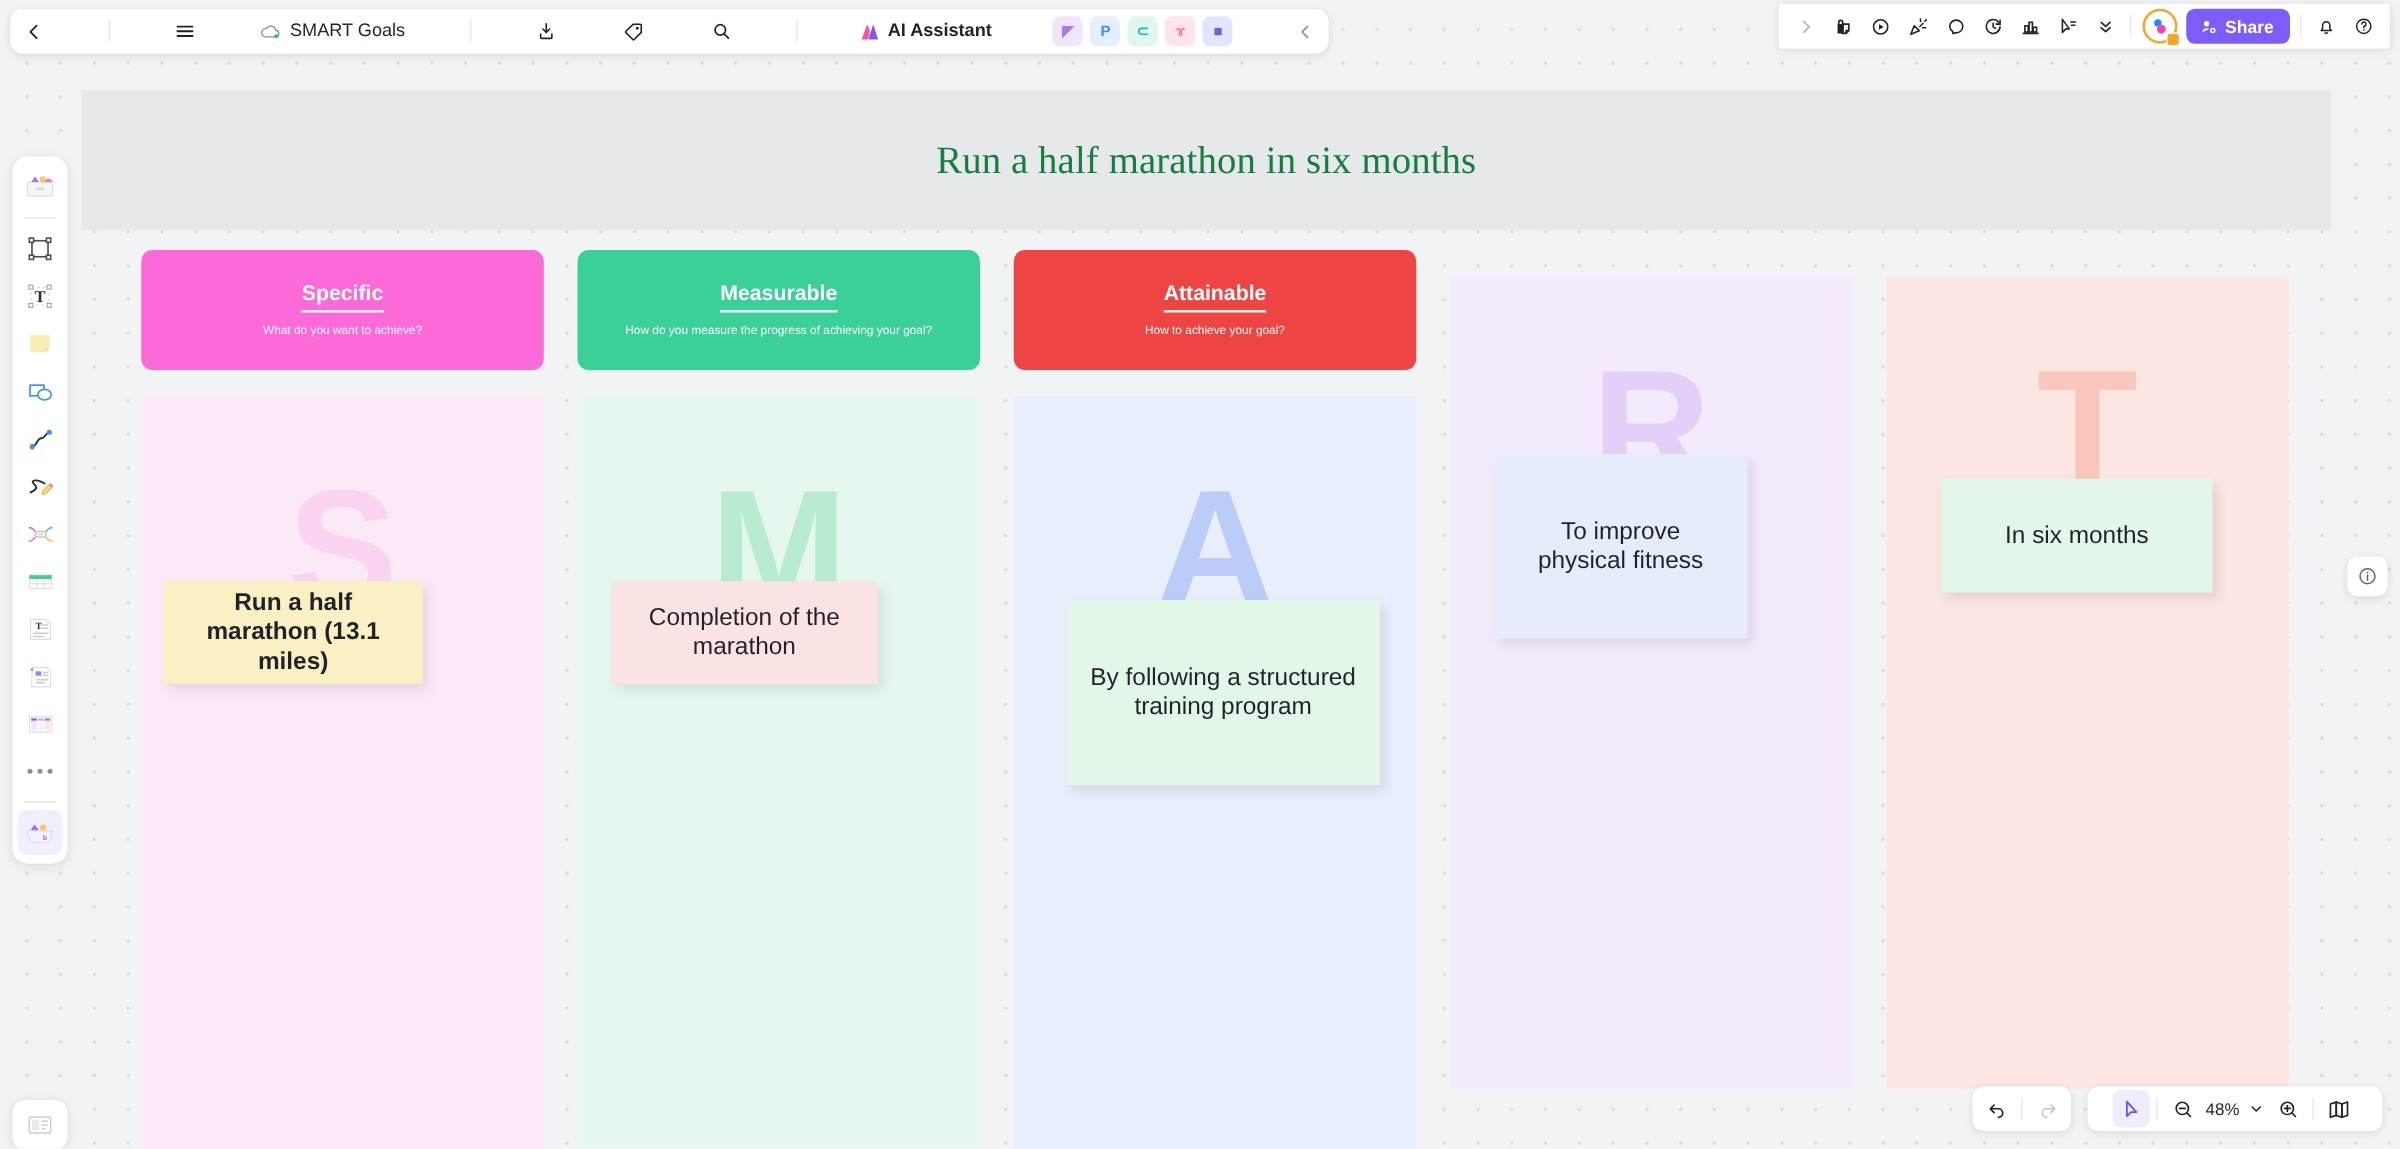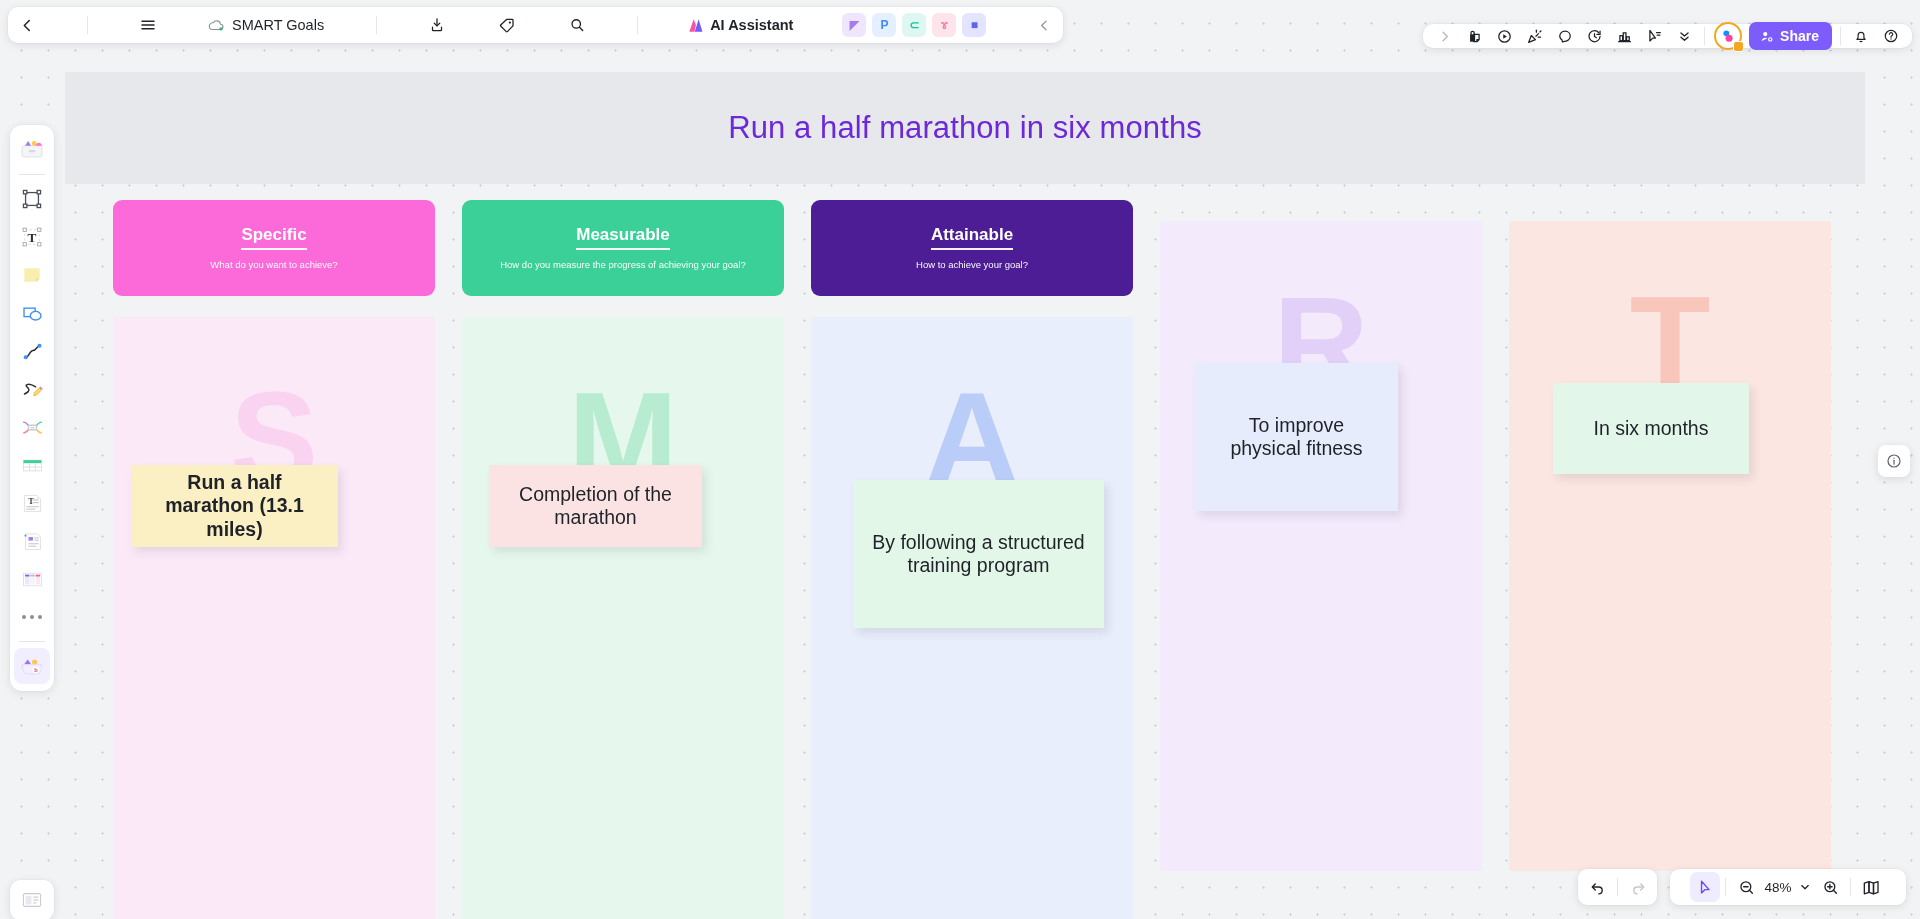--- a/index.html
+++ b/index.html
@@ -49,23 +49,23 @@
   }
 
   .app-chip {
     width: 24px; height: 24px; border-radius: 6px; margin: 0 3px;
     display: flex; align-items: center; justify-content: center;
     font-size: 12px; font-weight: 700; cursor: pointer; flex: none;
   }
 
   
   .tr-bar {
-    position: absolute; right: 8px; top: 24px; height: 24px;
+    position: absolute; right: 8px; top: 3px; height: 36px;
     display: flex; align-items: center;
-    background: #fff; border-radius: 10px;
+    background: #fff; border-radius: 0;
     box-shadow: 0 2px 8px rgba(20,25,40,.10), 0 0 0 .5px rgba(20,25,40,.04);
     padding: 0 6px; z-index: 40;
   }
   .tr-bar .btn {
     width: 30px; height: 30px; border-radius: 7px;
     display: flex; align-items: center; justify-content: center;
     cursor: pointer; color: #1f2329;
   }
   .avatar-wrap { position: relative; width: 28px; height: 28px; margin: 0 4px; cursor: pointer; }
   .avatar-ring {
@@ -121,22 +121,22 @@
   
   .board { position: absolute; left: 0; top: 0; width: 1920px; height: 919px; }
 
   .board-title-bar {
     position: absolute; left: 65px; top: 72px;
     width: 1800px; height: 112px;
     background: #e6e8ec;
     display: flex; align-items: center; justify-content: center;
   }
   .board-title {
-    font-size: 31px; color: #6d28d9; letter-spacing: .1px;
-    font-family: Liberation Sans, sans-serif;
+    font-size: 31px; color: #15803d; letter-spacing: .1px;
+    font-family: Liberation Serif, serif;
   }
 
   .cols {
     position: absolute; left: 113px; top: 200px;
     width: 1718px; display: flex; gap: 27px;
   }
   .col { width: 324px; position: relative; }
 
   .col-head {
     height: 96px; border-radius: 9px;
@@ -222,39 +222,39 @@
           <div class="col-head" style="background: rgb(58, 208, 152);">
             <div class="col-head-title">Measurable</div>
             <div class="col-head-sub">How do you measure the progress of achieving your goal?</div>
           </div>
           <div class="col-body" style="background: rgb(230, 248, 238);">
             <div class="watermark" style="color: rgb(183, 236, 208);">M</div>
             <div class="note" style="background: rgb(252, 227, 227); left: 27px; top: 148px; width: 213px; height: 82px;">Completion of the marathon</div>
           </div>
         </div>
         <div class="col">
-          <div class="col-head" style="background: #4c1d95;">
+          <div class="col-head" style="background: #ef4444;">
             <div class="col-head-title">Attainable</div>
             <div class="col-head-sub">How to achieve your goal?</div>
           </div>
           <div class="col-body" style="background: rgb(232, 238, 252);">
             <div class="watermark" style="color: rgb(185, 205, 248);">A</div>
             <div class="note" style="background: rgb(227, 247, 232); left: 42px; top: 163px; width: 251px; height: 148px;">By following a structured training program</div>
           </div>
         </div>
         <div class="col">
           <div class="col-body" style="background: rgb(243, 234, 252);">
             <div class="watermark" style="color: rgb(226, 208, 248);">R</div>
             <div class="note" style="background: rgb(230, 236, 251); left: 35px; top: 142px; width: 203px; height: 148px;">To improve physical fitness</div>
           </div>
         </div>
         <div class="col">
           <div class="col-body" style="background: rgb(252, 230, 226);">
             <div class="watermark" style="color: rgb(249, 198, 187);">T</div>
-            <div class="note" style="background: rgb(227, 246, 234); left: 44px; top: 162px; width: 196px; height: 91px;">In six months</div>
+            <div class="note" style="background: rgb(227, 246, 234); left: 44px; top: 162px; width: 217px; height: 91px;">In six months</div>
           </div>
         </div>
       </div>
   </div>
 
   <div class="tl-bar">
     <div class="btn" title="Back">
       <svg width="17" height="17" viewBox="0 0 24 24" fill="none" stroke="currentColor" stroke-width="2.1" stroke-linecap="round" stroke-linejoin="round">
           <polyline points="14.5,5 7.5,12 14.5,19"></polyline>
         </svg>

